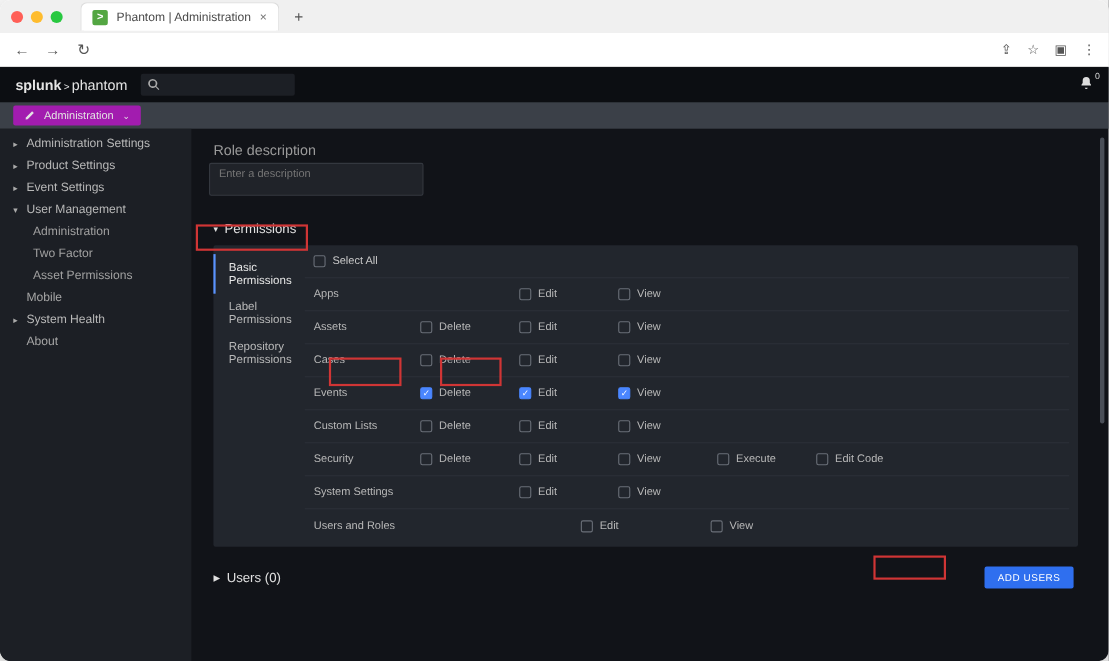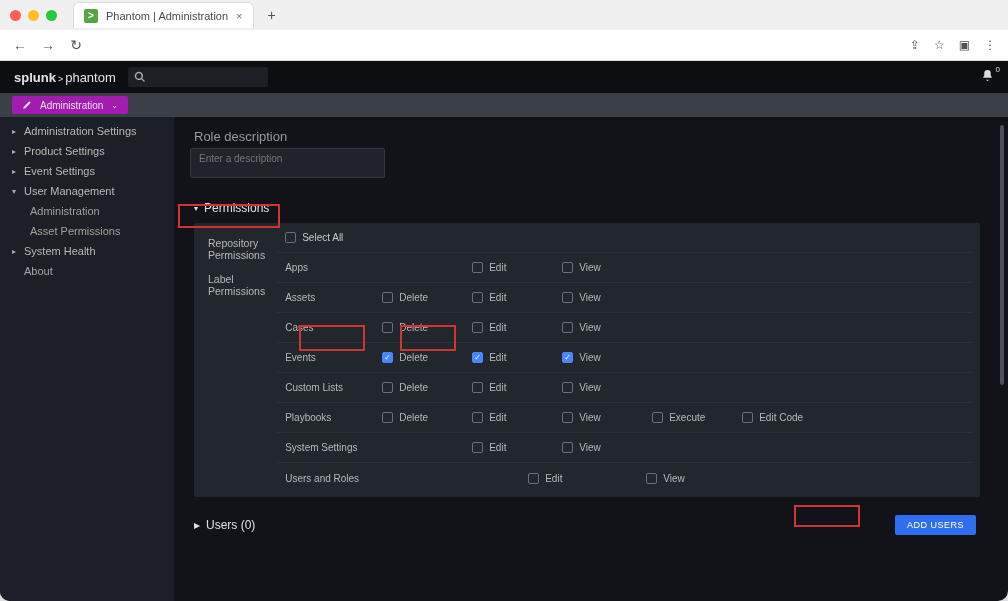--- a/index.html
+++ b/index.html
@@ -152,21 +152,27 @@
             <span>Event Settings</span>
           </div>
         <div class="sbitem">
             <span class="arr">▾</span>
             <span>User Management</span>
           </div>
         <div class="sbitem grandchild">
             <span>Administration</span>
           </div>
         <div class="sbitem grandchild">
+            <span>Two Factor</span>
+          </div>
+        <div class="sbitem grandchild">
             <span>Asset Permissions</span>
+          </div>
+        <div class="sbitem child">
+            <span>Mobile</span>
           </div>
         <div class="sbitem">
             <span class="arr">▸</span>
             <span>System Health</span>
           </div>
         <div class="sbitem child">
             <span>About</span>
           </div>
       </div>
 
@@ -174,22 +180,23 @@
         <div class="lbl">Role description</div>
         <textarea class="desc" placeholder="Enter a description" style=""></textarea>
 
         <div class="secthdr">
           <span class="tw">▾</span>
           <span>Permissions</span>
         </div>
 
         <div class="panel">
           <div class="ptabs">
+            <div class="ptab active">Basic Permissions</div>
+            <div class="ptab">Label Permissions</div>
             <div class="ptab">Repository Permissions</div>
-            <div class="ptab">Label Permissions</div>
           </div>
           <div class="pgrid">
             <div class="prow head">
               <div class="rowname chk">
                   <span class="cb"></span>
                   <span>Select All</span>
                 </div>
               <div></div>
                 <div></div>
                 <div></div>
@@ -272,21 +279,21 @@
                   <span>Edit</span>
                 </div>
               <div class="chk">
                   <span class="cb"></span>
                   <span>View</span>
                 </div>
               <div></div>
                 <div></div>
             </div>
             <div class="prow">
-              <div class="rowname">Playbooks</div>
+              <div class="rowname">Security</div>
               <div class="chk">
                   <span class="cb"></span>
                   <span>Delete</span>
                 </div>
               <div class="chk">
                   <span class="cb"></span>
                   <span>Edit</span>
                 </div>
               <div class="chk">
                   <span class="cb"></span>

